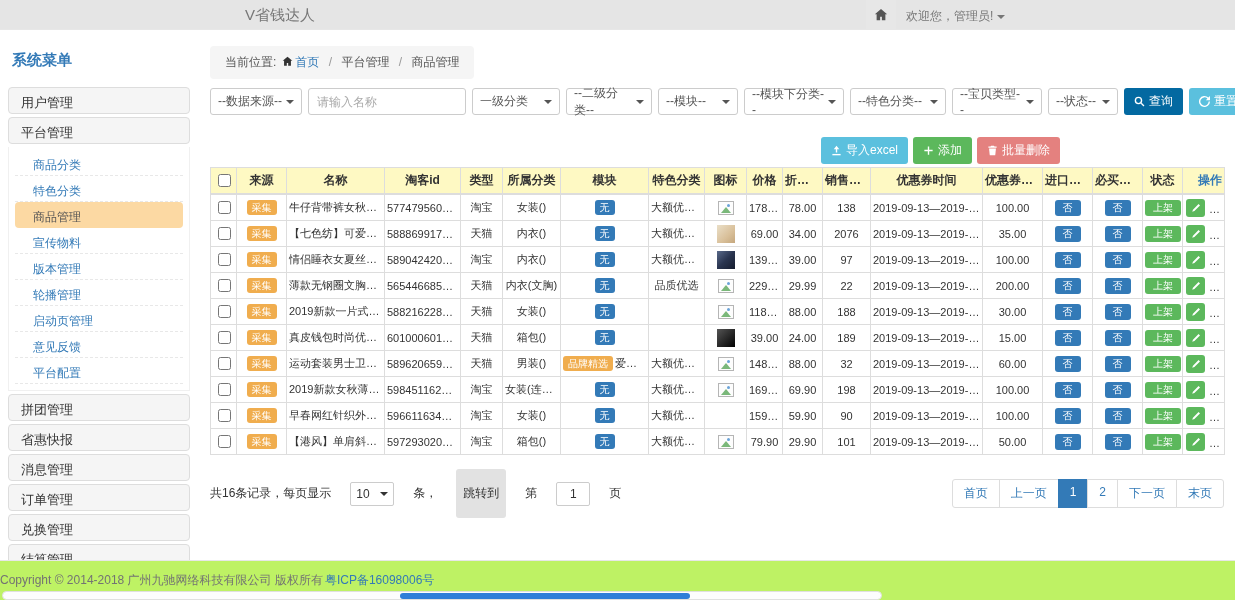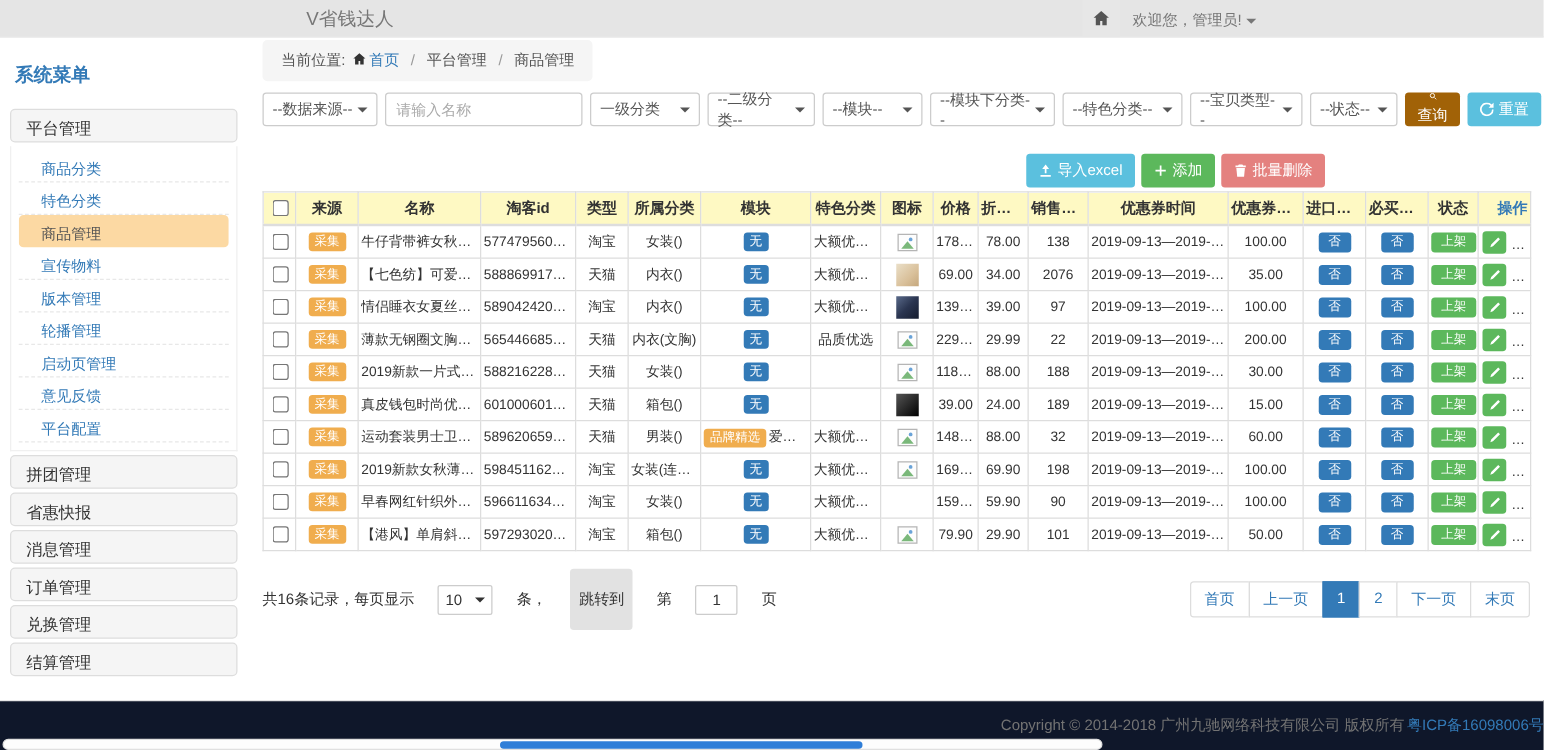--- a/index.html
+++ b/index.html
@@ -21,42 +21,42 @@
   
   .sidebar { position:absolute; left:8px; top:45px; width:182px; z-index:1; }
   .sidebar-title { color:#337ab7; font-size:15px; font-weight:bold; margin:6px 4px 17px 4px; }
   .side-header { background:#f5f5f5; border:1px solid #ddd; border-radius:4px;
     padding:6px 12px; margin-bottom:3px; font-size:13px; color:#333; height:27px; cursor:pointer; }
   .side-sub { background:#fff; border:1px solid #f0f0f0; border-top:none; padding:3px 6px 6px 6px; margin-bottom:3px; }
   .side-sub-item { color:#337ab7; font-size:12px; padding:7px 4px 7px 18px;
     border-bottom:1px dashed #e8e8e8; cursor:pointer; height:26px; }
   .side-sub-item.active { background:#fcd9a3; border-radius:4px; color:#555; border-bottom-color:transparent; }
   
-  .main { position:absolute; left:210px; top:32px; width:850px; }
+  .main { position:absolute; left:210px; top:46px; width:850px; }
   .breadcrumb { display:inline-block; background:#f5f5f5; border-radius:4px;
     padding:8px 15px; font-size:12px; color:#555; }
   .breadcrumb .bc-link { color:#337ab7; cursor:pointer; }
   .breadcrumb .bc-sep { color:#999; margin:0 6px; }
   .bc-home { vertical-align:-1px; margin:0 2px 0 6px; }
   
   .filter-row { margin-top:9px; display:flex; align-items:center; gap:6px; }
   .fsel-wrap { display:contents; }
   .select { height:27px; border:1px solid #ccc; border-radius:3px; background:#fff;
     display:flex; align-items:center; justify-content:space-between; padding:0 7px;
     font-size:12px; color:#555; cursor:pointer; flex:none; }
   .select .sel-caret { border-left:4px solid transparent; border-right:4px solid transparent;
     border-top:4px solid #555; width:0; height:0; margin-left:4px; }
   .fsel-0{width:92px}.fsel-1{width:88px}.fsel-2{width:86px}.fsel-3{width:80px}
   .fsel-4{width:100px}.fsel-5{width:96px}.fsel-6{width:90px}.fsel-7{width:70px}
   .name-input { height:27px; width:158px; border:1px solid #ccc; border-radius:3px;
     padding:0 8px; font-size:12px; color:#333; flex:none; }
   .name-input::placeholder { color:#aaa; }
   .btn { height:27px; border:none; border-radius:3px; color:#fff; font-size:12px;
     padding:0 10px; display:inline-flex; align-items:center; gap:4px; cursor:pointer; flex:none; }
-  .btn-primary { background:#a16207;flex-direction:column; }
+  .btn-primary { background:#0369a1; }
   .btn-info { background:#5bc0de; }
   .btn-success { background:#5cb85c; }
   .btn-danger-light { background:#e4817f; }
   
   .toolbar { margin-top:22px; display:flex; justify-content:flex-end; gap:5px; }
   
   table { width:1014px; border-collapse:collapse; table-layout:fixed; margin-top:3px; }
   th,td { border:1px solid #ddd; text-align:center; padding:3px 2px; font-size:11px;
     overflow:hidden; white-space:nowrap; text-overflow:ellipsis; color:#333; height:25px; }
   th { font-size:12px; font-weight:bold; border-bottom:2px solid #ddd; background:#fef9c3; height:24px;margin-top:13px; }
@@ -94,22 +94,22 @@
   .jump-input { width:34px; height:24px; border:1px solid #ccc; border-radius:2px;
     text-align:center; font-size:12px; color:#333; }
   .pager { display:flex; }
   .pager a { border:1px solid #ddd; padding:5px 11px; color:#337ab7; background:#fff;
     margin-left:-1px; text-decoration:none; font-size:12px; cursor:pointer; }
   .pager a:first-child { border-radius:3px 0 0 3px; margin-left:0; }
   .pager a:last-child { border-radius:0 3px 3px 0; }
   .pager a.active { background:#337ab7; border-color:#337ab7; color:#fff; }
   
   .footer { position:absolute; left:0; top:560px; width:1235px; height:40px;
-    background:#0f172a; border-top:1px solid #e7e7e7; display:flex; align-items:center;
-    justify-content:flex-end; font-size:12px; color:#737373; z-index:5; }
+    background:#bef264; border-top:1px solid #e7e7e7; display:flex; align-items:center;
+    justify-content:flex-start; font-size:12px; color:#737373; z-index:5; }
   .footer .icp { color:#337ab7; cursor:pointer; margin-left:2px; }
   
   .hscroll-track { position:absolute; left:2px; bottom:0; width:880px; height:9px;
     background:#fdfdfd; border:1px solid #e0e0e0; border-radius:5px; z-index:6; }
   .hscroll-thumb { position:absolute; left:400px; bottom:1px; width:290px; height:6px;
     background:#2f7ed8; border-radius:3px; z-index:7; cursor:grab; }
 </style>
 </head>
 <body>
 
@@ -118,20 +118,21 @@
   <span class="home-box">
     <svg width="14" height="14" viewBox="0 0 16 16" fill="#555">
         <path d="M8 1l7 6h-2v7h-4v-4H7v4H3V7H1l7-6z"></path>
       </svg>
   </span>
   <span class="welcome"><span>欢迎您，管理员!</span><span class="caret-dn"></span></span>
 </div>
 
 <div class="sidebar">
   <div class="sidebar-title">系统菜单</div>
+  <div class="side-header">用户管理</div>
   <div class="side-header">平台管理</div>
   <div class="side-sub">
       <div class="side-sub-item">商品分类</div>
       <div class="side-sub-item">特色分类</div>
       <div class="side-sub-item active">商品管理</div>
       <div class="side-sub-item">宣传物料</div>
       <div class="side-sub-item">版本管理</div>
       <div class="side-sub-item">轮播管理</div>
       <div class="side-sub-item">启动页管理</div>
       <div class="side-sub-item">意见反馈</div>

